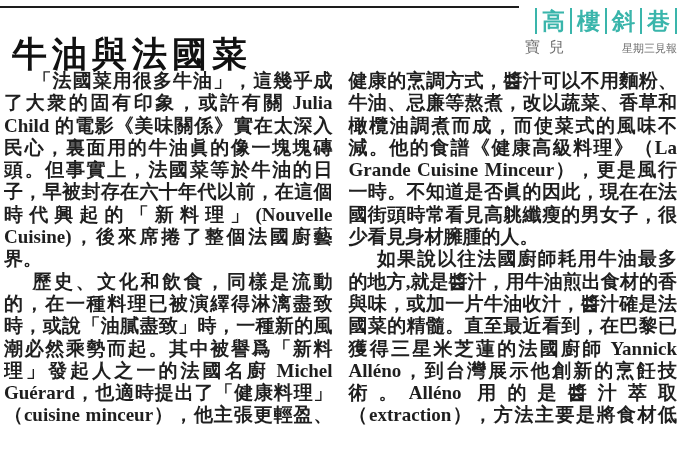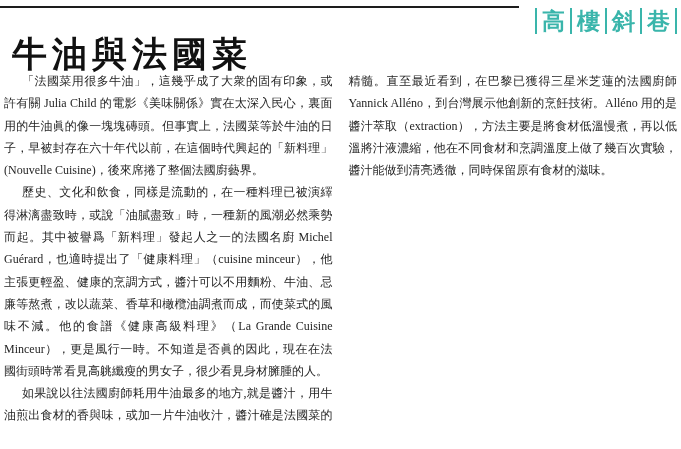--- a/index.html
+++ b/index.html
@@ -87,24 +87,25 @@
   .article-body {
     position: absolute;
     left: 4px;
     top: 70px;
     width: 673px;
     height: 379px;
     column-count: 2;
     column-gap: 16px;
     column-fill: auto;
     overflow: hidden;
-    font-size: 12px;
+    font-size: 19px;
     line-height: 22.3px;
     text-align: justify;
     color: #1f1f1f;
+    font-weight: bold;
   }
   .article-body p {
     margin: 0;
     padding: 0;
     text-indent: 1.5em;
   }
 </style>
 </head>
 <body>
 
@@ -114,20 +115,24 @@
 
   <h1 class="headline">牛油與法國菜</h1>
 
   <div class="masthead">
     <div class="mh-name">
       <span class="mh-char">高</span>
       <span class="mh-char">樓</span>
       <span class="mh-char">斜</span>
       <span class="mh-char">巷</span>
     </div>
+    <div class="mh-meta">
+      <span class="mh-author">寶兒</span>
+      <span class="mh-sched">星期三見報</span>
+    </div>
   </div>
 
   <div class="article-body">
     <p>「法國菜用很多牛油」，這幾乎成了大衆的固有印象，或許有關 Julia Child 的電影《美味關係》實在太深入民心，裏面用的牛油眞的像一塊塊磚頭。但事實上，法國菜等於牛油的日子，早被封存在六十年代以前，在這個時代興起的「新料理」(Nouvelle Cuisine)，後來席捲了整個法國廚藝界。</p>
     <p>歷史、文化和飲食，同樣是流動的，在一種料理已被演繹得淋漓盡致時，或說「油膩盡致」時，一種新的風潮必然乘勢而起。其中被譽爲「新料理」發起人之一的法國名廚 Michel Guérard，也適時提出了「健康料理」（cuisine minceur），他主張更輕盈、健康的烹調方式，醬汁可以不用麵粉、牛油、忌廉等熬煮，改以蔬菜、香草和橄欖油調煮而成，而使菜式的風味不減。他的食譜《健康高級料理》（La Grande Cuisine Minceur），更是風行一時。不知道是否眞的因此，現在在法國街頭時常看見高䠷纖瘦的男女子，很少看見身材臃腫的人。</p>
     <p>如果說以往法國廚師耗用牛油最多的地方,就是醬汁，用牛油煎出食材的香與味，或加一片牛油收汁，醬汁確是法國菜的精髓。直至最近看到，在巴黎已獲得三星米芝蓮的法國廚師 Yannick Alléno，到台灣展示他創新的烹飪技術。Alléno 用的是醬汁萃取（extraction），方法主要是將食材低溫慢煮，再以低溫將汁液濃縮，他在不同食材和烹調溫度上做了幾百次實驗，醬汁能做到清亮透徹，同時保留原有食材的滋味。</p>
 
   </div>
 
 </div>

